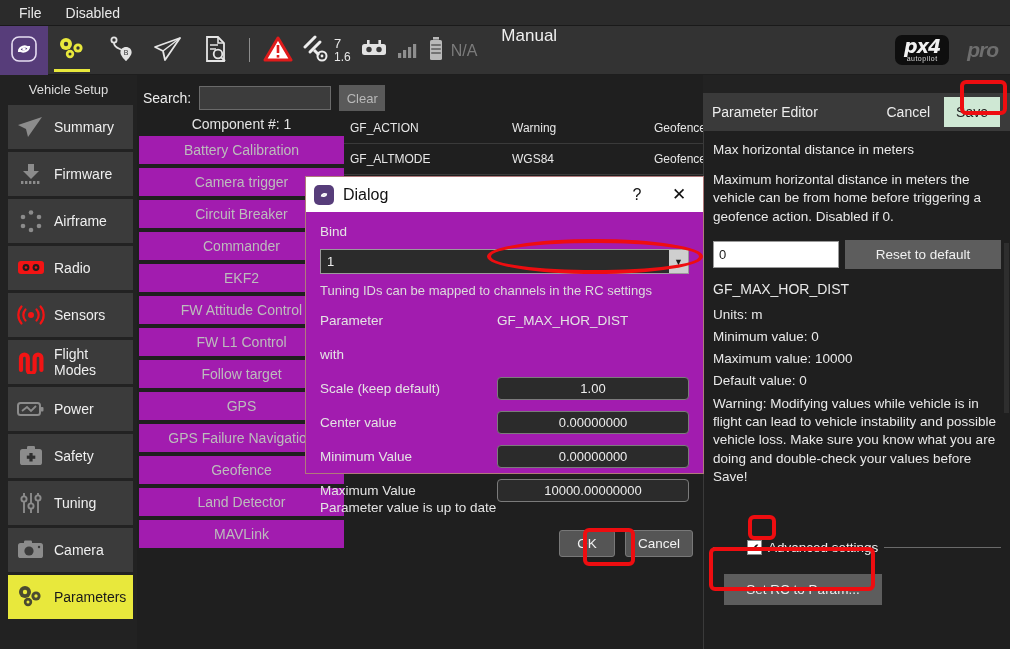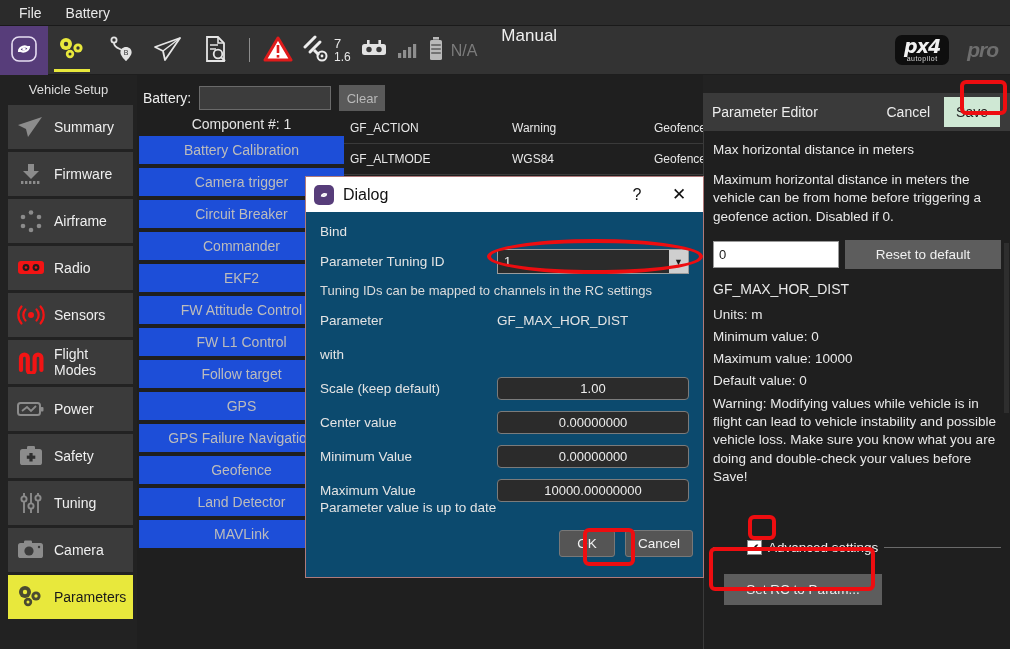--- a/index.html
+++ b/index.html
@@ -137,21 +137,21 @@
     font-family: "Liberation Sans", sans-serif;
   }
   .component-label {
     color: #e4e4e4; font-size: 14px;
     text-align: center; width: 205px;
     margin-left: 2px; padding: 5px 0 4px 0;
   }
   .group-list { margin-left: 2px; width: 205px; }
   .group-item {
     height: 28px; margin-bottom: 4px;
-    background: #1d4ed8; color: #bcbcbc;
+    background: #a21caf; color: #bcbcbc;
     font-size: 14px;
     display: flex; align-items: center; justify-content: center;
   }
 
   
   .param-table {
     position: absolute; left: 207px; top: 38px;
     width: 359px;
   }
   .param-row {
@@ -230,22 +230,22 @@
   .ring {
     position: absolute; border: 4px solid #ee0d10;
     pointer-events: none; box-sizing: border-box;
   }
   .ring.oval { border-radius: 50%/50%; }
   .ring.rect { border-radius: 6px; }
 
   
   .dialog {
     position: absolute; left: 305px; top: 176px;
-    width: 399px; height: 402px;
-    background: #0c4a6e;
+    width: 399px; height: 298px;
+    background: #a21caf;
     border: 1px solid #b07a7a;
   }
   .dialog-title {
     height: 35px; background: #ffffff;
     display: flex; align-items: center; padding: 0 2px 0 8px;
   }
   .dlg-icon {
     width: 20px; height: 20px; border-radius: 5px;
     background: #573d7a;
     display: flex; align-items: center; justify-content: center;
@@ -307,21 +307,21 @@
     width: 5px; height: 170px; background: #2e2e2e;
   }
 </style>
 </head>
 <body>
 
 <div id="app">
 
   <div class="menubar">
     <div class="menu-item">File</div>
-    <div class="menu-item">Battery</div>
+    <div class="menu-item">Disabled</div>
   </div>
 
   <div class="toolbar">
 
     <div class="tbtn qgc">
       <span>
         <svg width="28" height="28" viewBox="0 0 28 28">
           <rect x="2" y="2" width="24" height="24" rx="7" fill="none" stroke="#e6ddf2" stroke-width="1.6"></rect>
           <path d="M9 17 a5.6 5.6 0 0 1 10 -3.4" fill="none" stroke="#ffffff" stroke-width="2.2"></path>
           <path d="M19 11 a5.6 5.6 0 0 1 -10 3.4" fill="none" stroke="#ffffff" stroke-width="2.2"></path>
@@ -608,21 +608,21 @@
               <circle cx="12" cy="18" r="1.5"></circle>
           </g>
         </svg>
       </span>
       <span>Parameters</span>
     </div>
   </div>
 
   <div class="params-pane">
     <div class="search-row">
-      <span class="search-label">Battery:</span>
+      <span class="search-label">Search:</span>
       <input class="search-input" type="text" value="" placeholder="" style="">
       <button class="clear-btn">Clear</button>
     </div>
 
     <div class="component-label">Component #: 1</div>
 
     <div class="group-list">
       <div class="group-item">Battery Calibration</div>
       <div class="group-item">Camera trigger</div>
       <div class="group-item">Circuit Breaker</div>
@@ -705,21 +705,20 @@
       </span>
       <span class="dlg-name">Dialog</span>
       <span class="dlg-help">?</span>
       <span class="dlg-close">✕</span>
     </div>
 
     <div class="dialog-body">
       <div class="dlg-text">Bind</div>
 
       <div class="frow">
-        <span class="flabel">Parameter Tuning ID</span>
         <span class="fcombo">
           <span>1</span>
           <span class="arrow">▼</span>
         </span>
       </div>
 
       <div class="hint">Tuning IDs can be mapped to channels in the RC settings</div>
 
       <div class="frow">
         <span class="flabel">Parameter</span>

